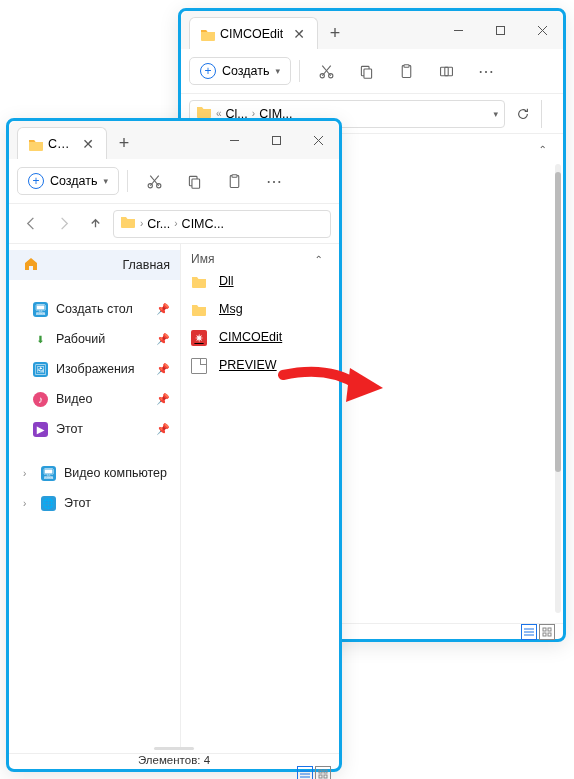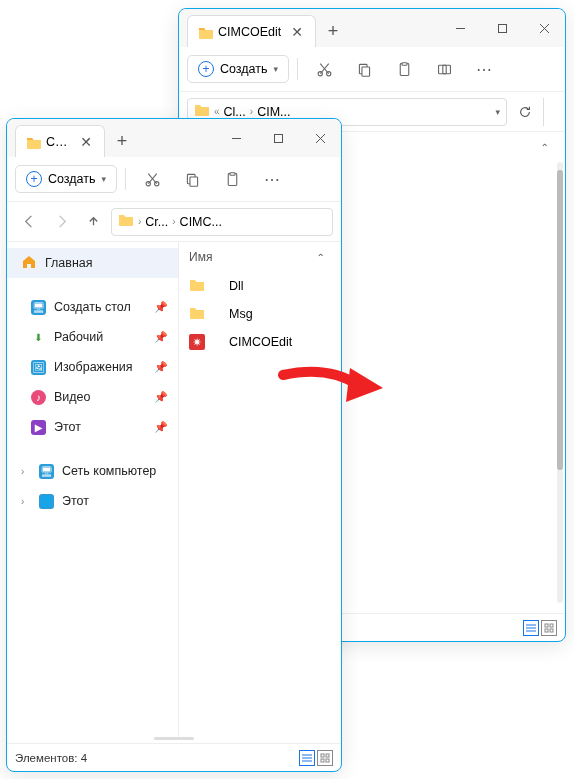--- a/index.html
+++ b/index.html
@@ -1,17 +1,17 @@
 <!DOCTYPE html>
 <html><head>
 <meta charset="utf-8">
 <style>
   * { box-sizing: border-box; font-family: "Segoe UI", sans-serif; }
   body { margin: 0; width: 574px; height: 779px; background: #fff; position: relative; overflow: hidden; }
-  .window { position: absolute; background: #fff; border: 1px solid #0ea5e9; border-radius: 8px; box-shadow: 0 4px 20px rgba(0,0,0,.1); display: flex; flex-direction: column; }
+  .window { position: absolute; background: #fff; border: 3px solid #0ea5e9; border-radius: 8px; box-shadow: 0 4px 20px rgba(0,0,0,.1); display: flex; flex-direction: column; }
   .win-back { left: 178px; top: 8px; width: 388px; height: 634px; z-index: 1; }
   .win-front { left: 6px; top: 118px; width: 336px; height: 654px; z-index: 3; }
   .titlebar { display: flex; align-items: stretch; height: 38px; padding-left: 2px; background:#f7f7f7; border-radius: 8px 8px 0 0;}
   .tab { display: flex; align-items: center; gap: 6px; padding: 0 8px 0 10px; margin: 6px 0 0 6px; background:#fff; border:1px solid #ddd; border-bottom:none; border-radius:6px 6px 0 0; height:32px; font-size:12.5px; max-width:140px; }
   .tab .folder-ic { width:14px; height:14px; }
   .tab-title { white-space:nowrap; overflow:hidden; text-overflow:ellipsis; max-width:80px;}
   .tab-x { font-size:14px; color:#555; padding:2px 4px;}
   .new-tab { display:flex; align-items:center; justify-content:center; width:34px; margin-top:6px; font-size:18px; color:#555;}
   .win-ctrls { margin-left:auto; display:flex;}
   .win-btn { width:42px; display:flex; align-items:center; justify-content:center; color:#555; font-size:13px;}
@@ -25,35 +25,35 @@
   .navbar { display:flex; align-items:center; height:40px; padding:0 8px; gap:4px; border-top:1px solid #eee;}
   .nav-arrow { width:28px; display:flex; justify-content:center; color:#888;}
   .nav-arrow svg{width:15px;height:15px;}
   .addr { flex:1; display:flex; align-items:center; gap:4px; border:1px solid #ddd; border-radius:4px; height:28px; padding:0 6px; font-size:12.5px; overflow:hidden;}
   .addr .chev{color:#888; font-size:10px;}
   .crumb{white-space:nowrap; overflow:hidden; text-overflow:ellipsis; max-width:46px;}
   .refresh{width:28px;display:flex;justify-content:center;color:#555;}
   .body{flex:1; display:flex; overflow:hidden; border-top:1px solid #eee; position:relative;}
   .sidebar{width:172px; border-right:1px solid #eee; padding:6px 0; overflow:hidden;}
   .sb-item{display:flex; align-items:center; gap:8px; height:30px; padding:0 10px 0 14px; font-size:12.5px; color:#222;}
-  .sb-item.active{background:#eef3fb;}
+  .sb-item.active{background:#eef3fb;justify-content:space-between;}
   .sb-item .pin{margin-left:auto; color:#999; font-size:11px;}
   .sb-item .exp{width:10px; color:#888; font-size:10px;}
   .sb-item.indent{padding-left:24px;}
   .sb-spacer{height:14px;}
   .content{flex:1; position:relative; overflow:hidden;}
   .col-header{display:flex; align-items:center; height:30px; padding:0 10px; font-size:12px; color:#555;}
   .col-header .sort-arrow{margin-left:auto; margin-right:6px; font-size:10px;}
-  .file-row{display:flex; align-items:center; gap:24px; height:28px; padding:0 10px; font-size:12.5px;}
+  .file-row{display:flex; gap:12px; height:28px; padding:0 10px; font-size:12.5px;text-decoration:underline;}
   .folder-ic{display:inline-block;}
   .folder-ic svg{width:16px;height:16px;}
   .app-ic{width:16px;height:16px;background:#d33;border-radius:2px;display:flex;align-items:center;justify-content:center;color:#fff;font-size:11px;}
   .file-ic{width:16px;height:16px;border:1px solid #888;border-radius:1px;position:relative;background:#fff;}
   .file-ic::before{content:"";position:absolute;top:0;right:0;width:5px;height:5px;border-left:1px solid #888;border-bottom:1px solid #888;}
-  .status{height:28px; border-top:1px solid #eee; display:flex; align-items:center; padding:0 8px; font-size:11.5px; color:#333;}
+  .status{height:16px; border-top:1px solid #eee; display:flex; align-items:center; padding:0 8px; font-size:11.5px; color:#333;flex-direction:column;}
   .status .view-ic{margin-left:auto; display:flex; gap:2px;}
   .view-sq{width:16px;height:16px;border:1px solid #888;display:flex;align-items:center;justify-content:center;}
   .view-sq.active{border-color:#1a73e8;color:#1a73e8;}
   .resize-h{height:6px;display:flex;justify-content:center;}
   .resize-h::before{content:"";width:40px;height:3px;background:#ddd;border-radius:2px;}
   .scroll-v{position:absolute; right:2px; top:30px; bottom:10px; width:6px; background:#eee; border-radius:3px;}
   .scroll-thumb{position:absolute; left:0; width:6px; background:#bbb; border-radius:3px;}
   
   .sq-ic{width:15px;height:15px;border-radius:3px;display:flex;align-items:center;justify-content:center;font-size:10px;color:#fff;}
   .home-ic{color:#f4a020;}
@@ -372,21 +372,21 @@
       </div>
       <div class="sb-item indent">
         <span class="sq-ic" style="background:#8b3fc4">▶</span>
         <span>Этот</span>
         <span class="pin">📌</span>
       </div>
       <div class="sb-spacer"></div>
       <div class="sb-item">
         <span class="exp">›</span>
         <span class="sq-ic" style="background:#2a9cda">🖥</span>
-        <span>Сеть компьютер</span>
+        <span>Видео компьютер</span>
       </div>
       <div class="sb-item">
         <span class="exp">›</span>
         <span class="sq-ic" style="background:#2a9cda">🌐</span>
         <span>Этот</span>
       </div>
     </div>
     <div class="content">
       <div class="col-header">
         <span>Имя</span>
@@ -400,20 +400,24 @@
         </div>
       <div class="file-row">
           <span class="folder-ic"><svg viewBox="0 0 16 16">
               <path fill="#ffd36b" d="M1 3h5l1.5 2H15v8a1 1 0 0 1-1 1H2a1 1 0 0 1-1-1z"></path>
             </svg></span>
           <span>Msg</span>
         </div>
       <div class="file-row">
           <span class="app-ic">✷</span>
           <span>CIMCOEdit</span>
+        </div>
+      <div class="file-row">
+          <span class="file-ic"></span>
+          <span>PREVIEW</span>
         </div>
     </div>
   </div>
   <div class="resize-h"></div>
   <div class="status">
     <span>Элементов: 4</span>
     <div class="view-ic">
       <div class="view-sq active">
           <svg width="10" height="10" viewBox="0 0 10 10">
             <line x1="0" y1="2" x2="10" y2="2" stroke="#1a73e8"></line>

